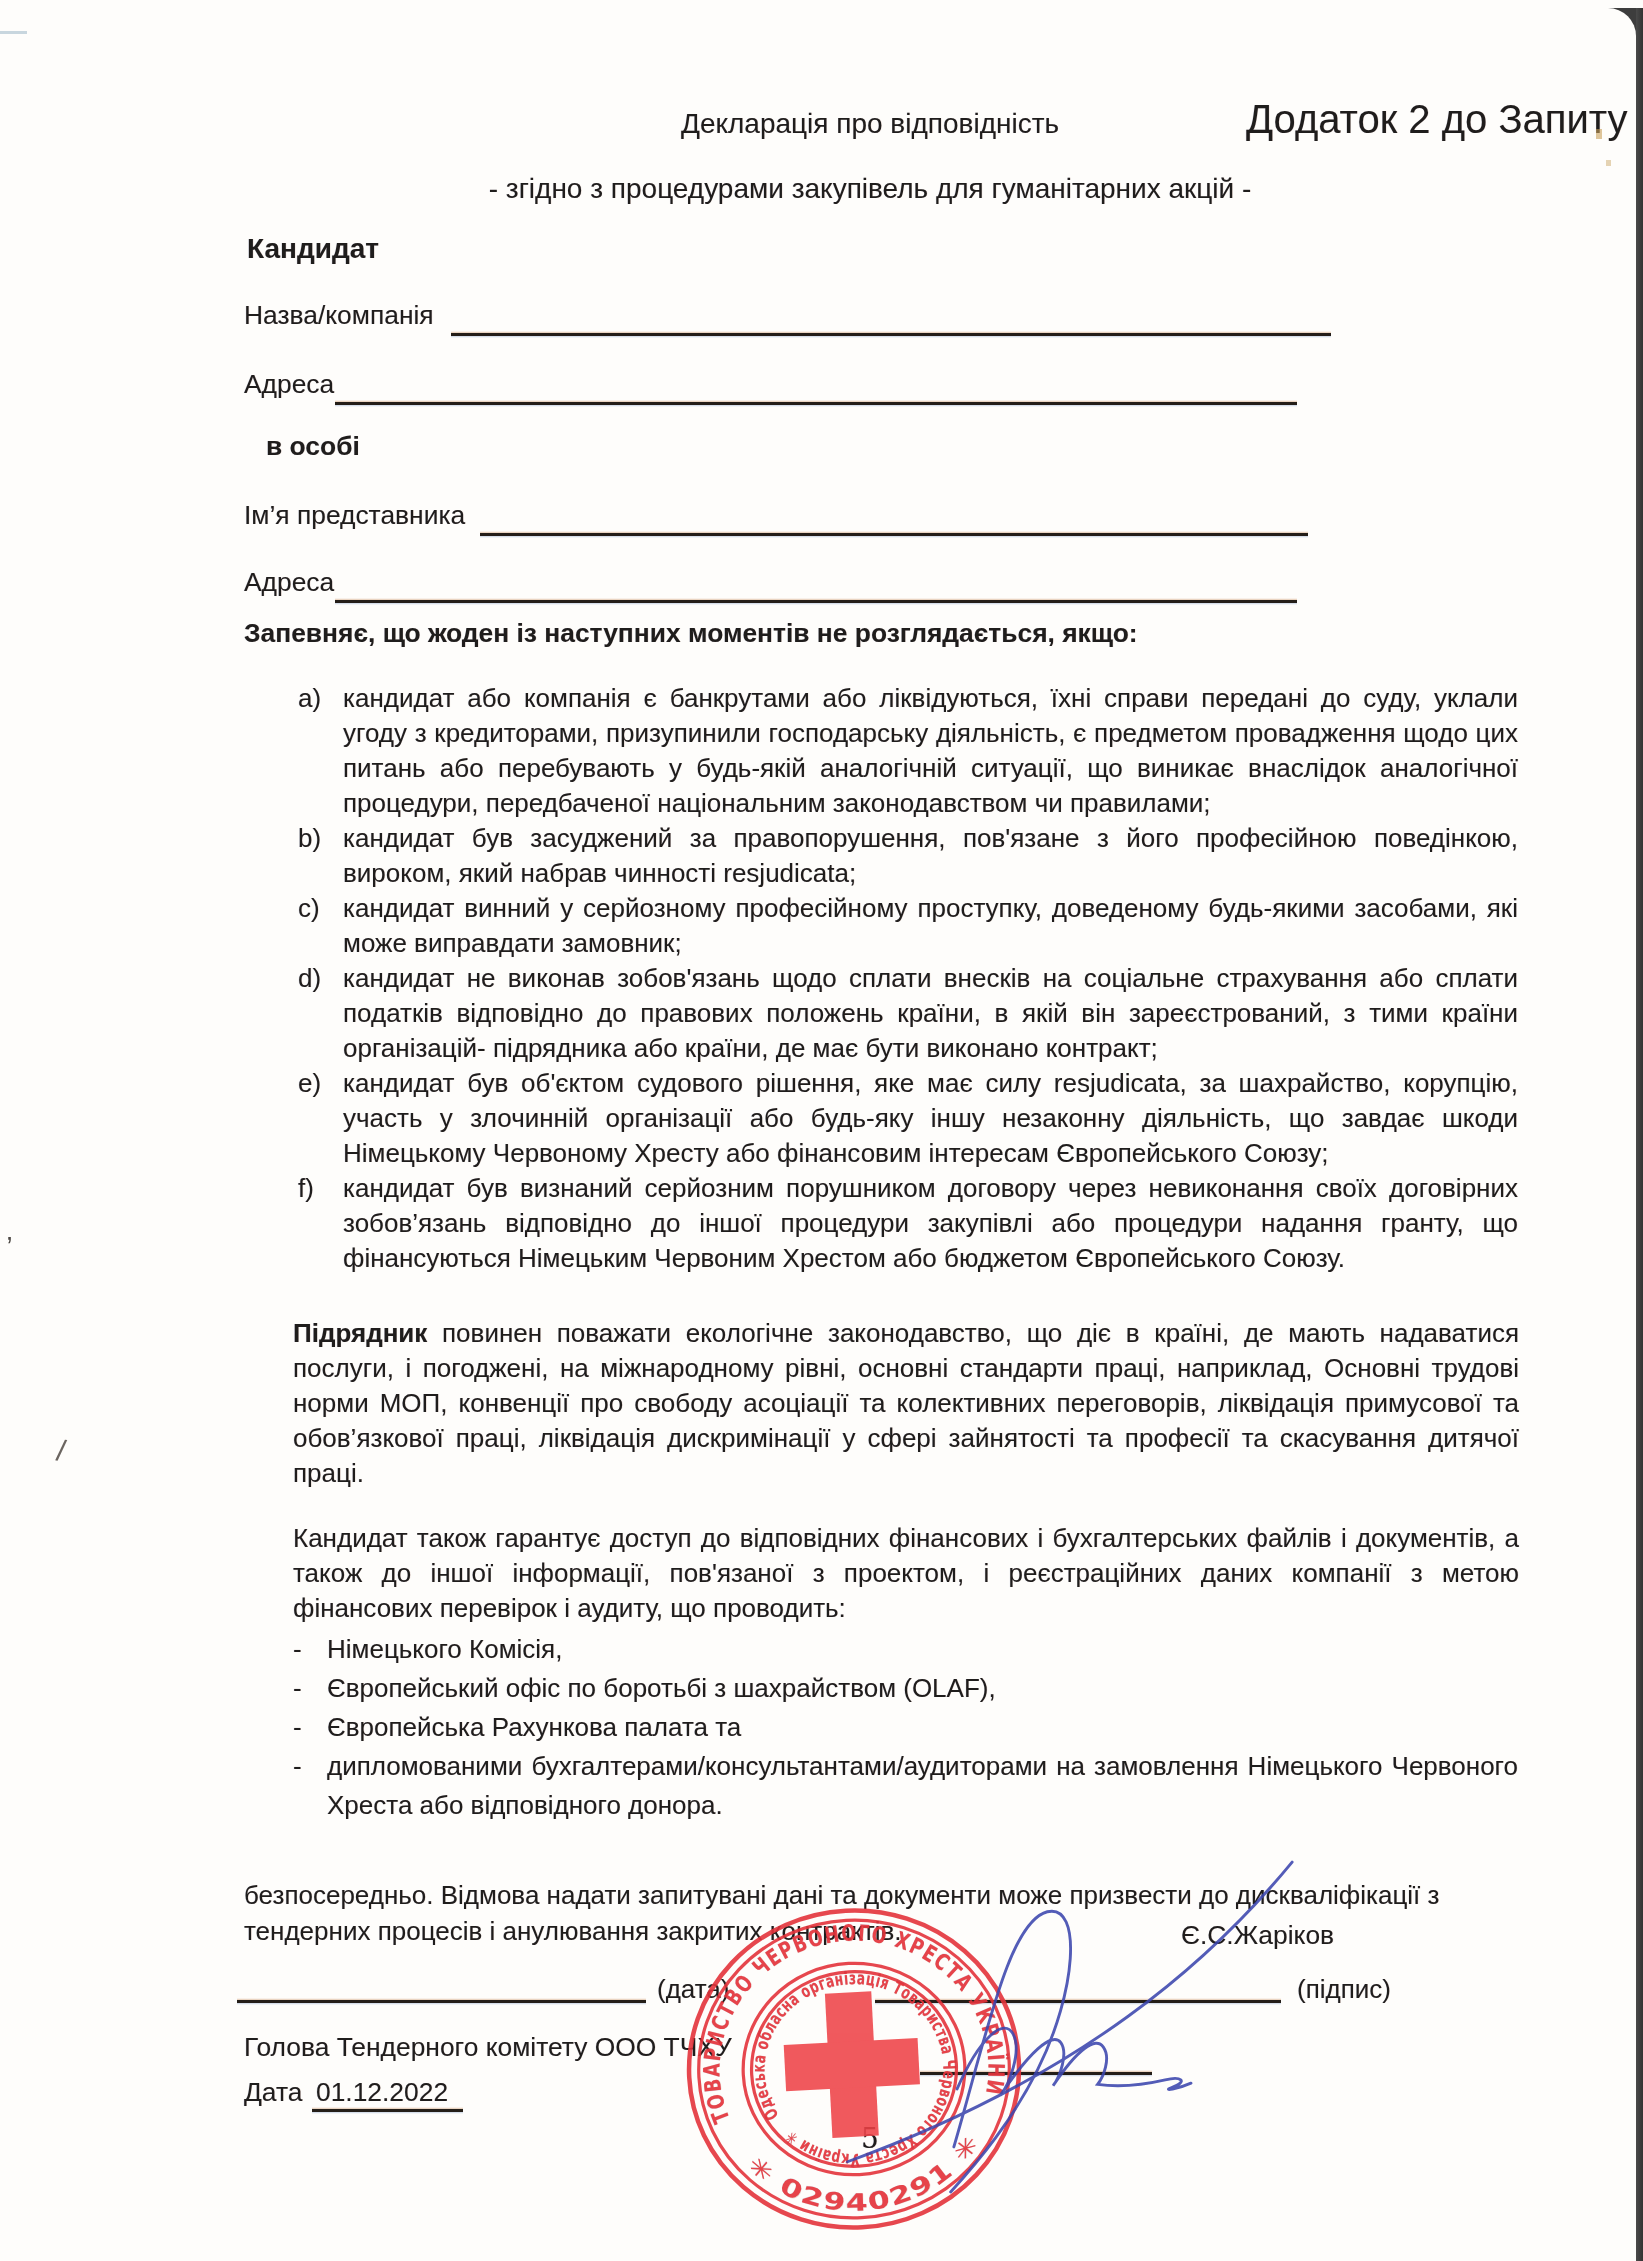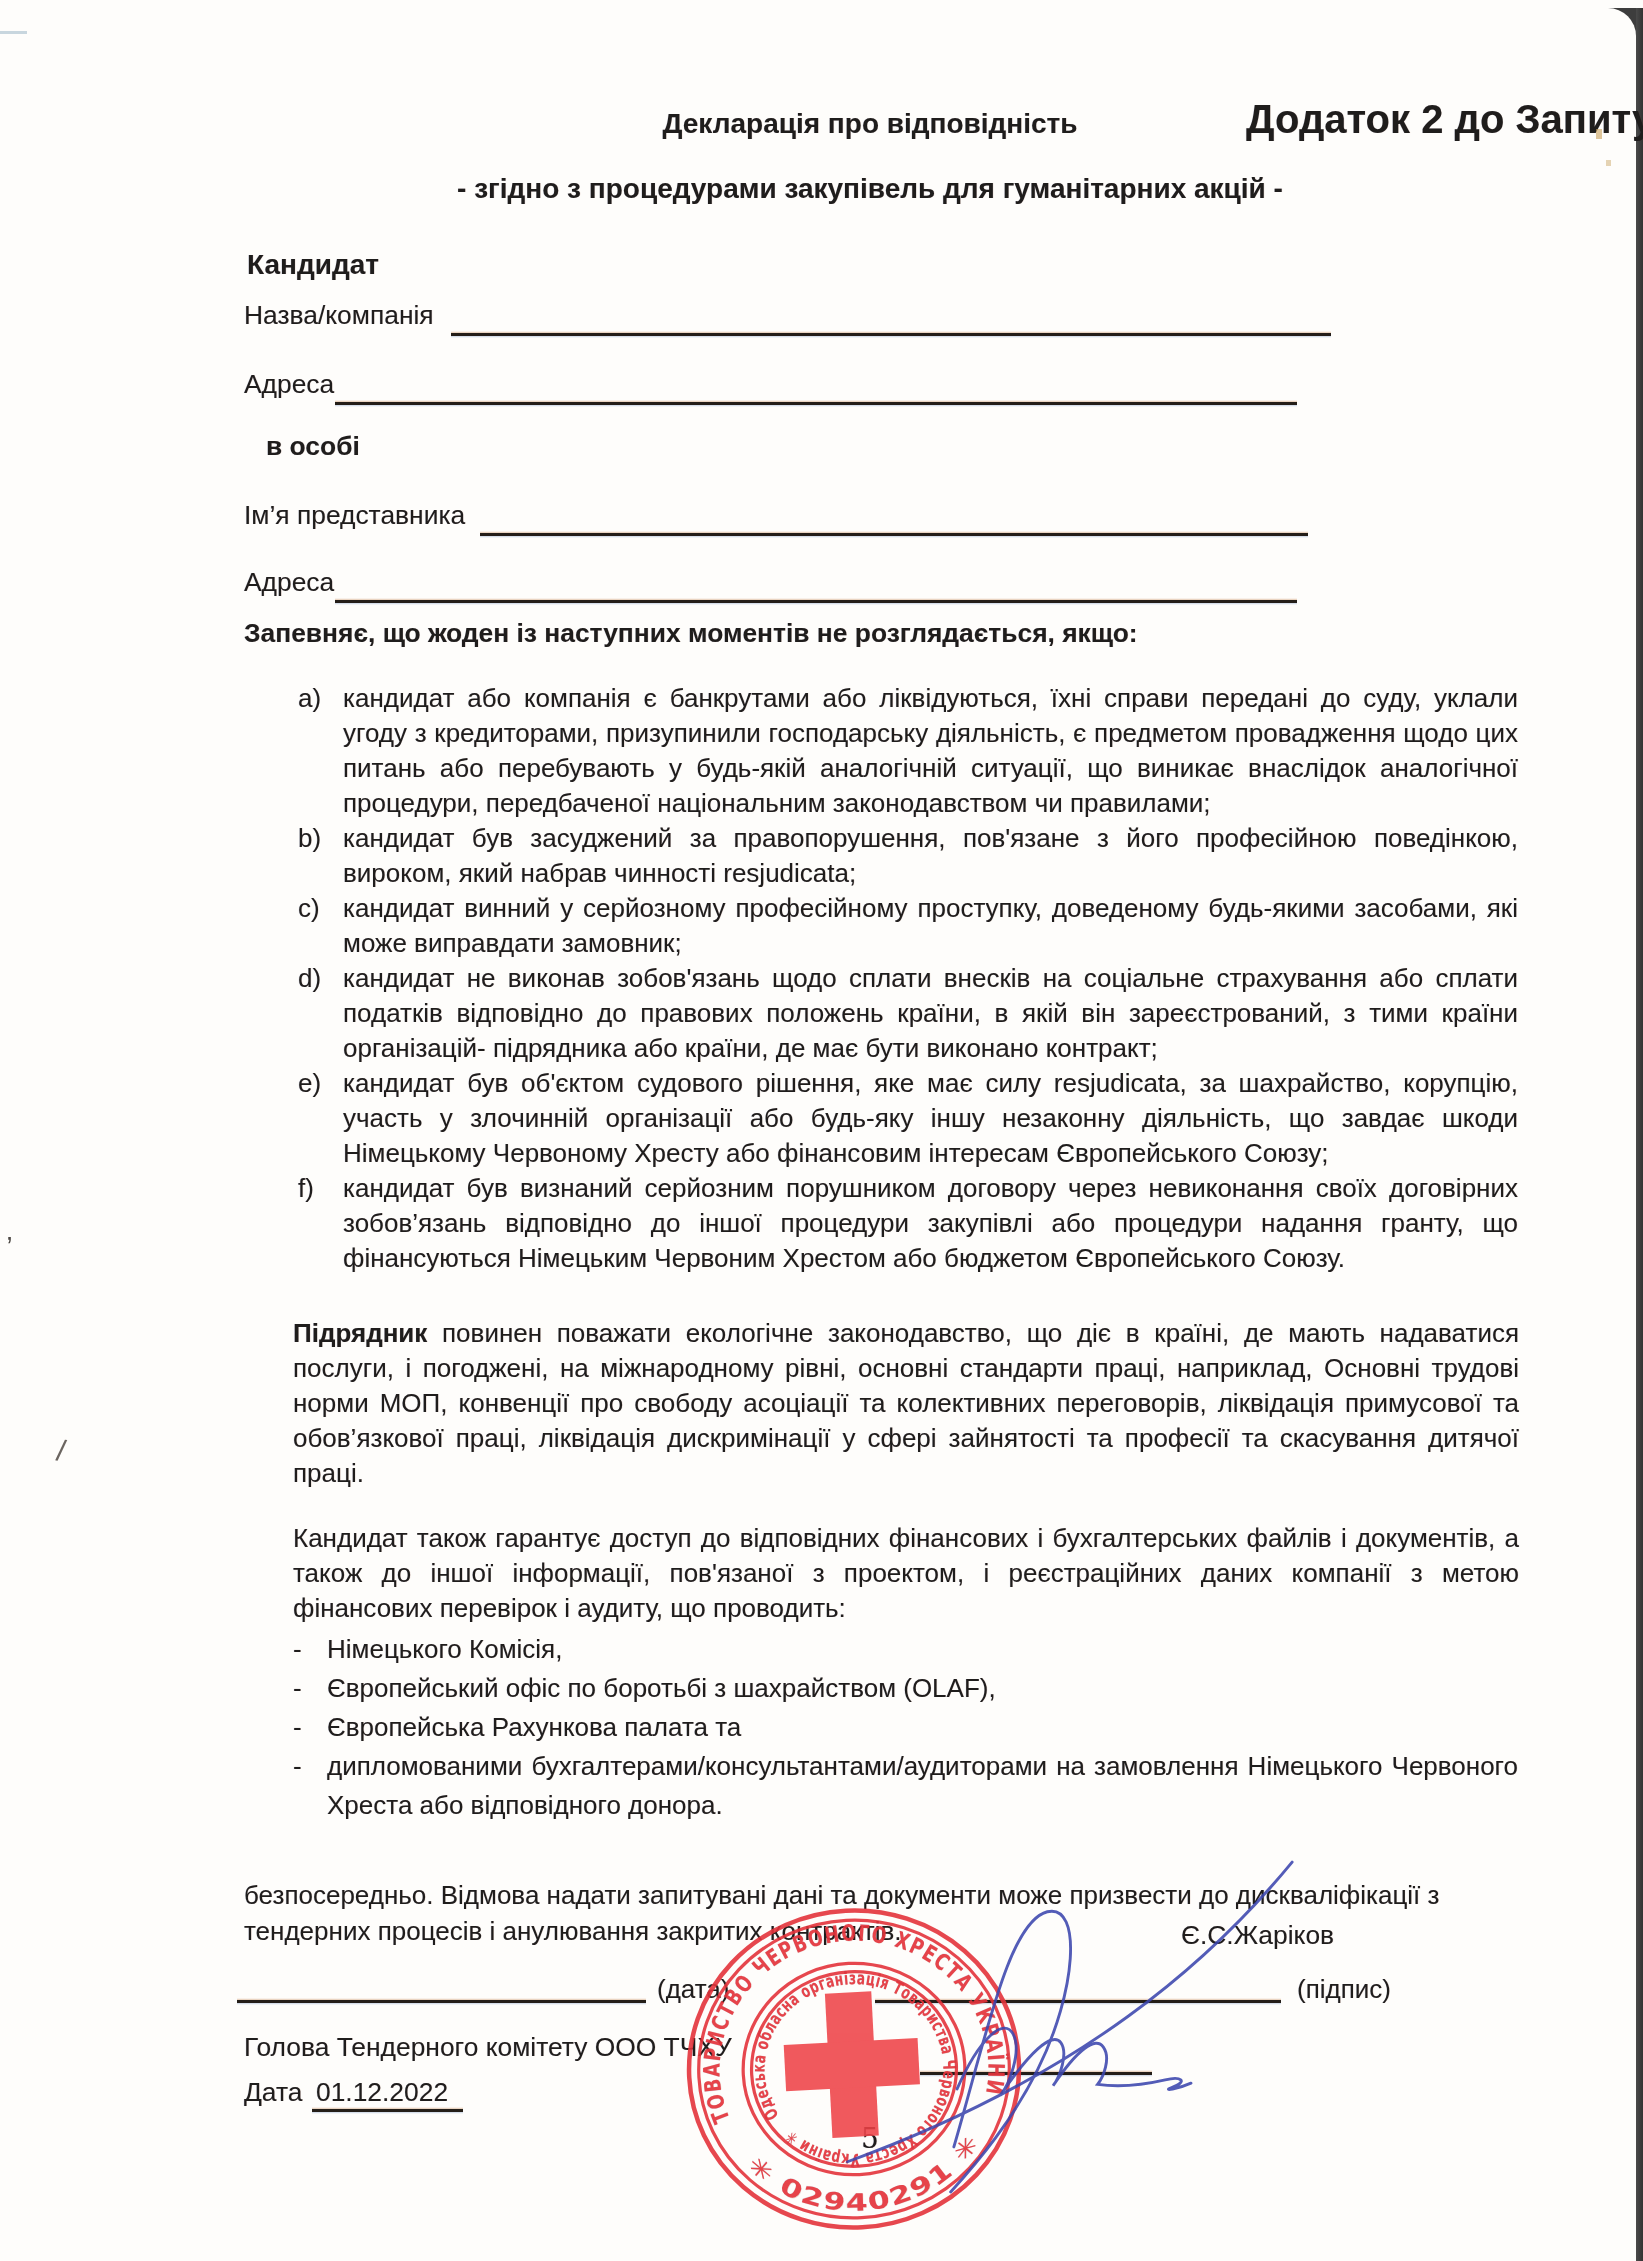--- a/index.html
+++ b/index.html
@@ -3,21 +3,21 @@
 <meta charset="utf-8">
 <style>
   html,body{margin:0;padding:0;background:#e8e8e8;}
   .page{
     position:relative;width:1644px;height:2261px;background:#fefdfb;overflow:hidden;
     font-family:"Liberation Sans","DejaVu Sans",sans-serif;color:#1f1d1c;
     text-shadow:0.4px 0.4px 0 rgba(140,60,40,.18),-0.4px -0.4px 0 rgba(40,60,140,.15);
   }
   .t{position:absolute;white-space:nowrap;}
   .b{font-weight:700;}
-  .hdr{font-size:28px;font-weight:700;}
+  .hdr{font-size:28px;font-weight:400;}
   .center-wrap{position:absolute;left:177px;width:1386px;text-align:center;}
   .lbl{font-size:26.4px;}
   .rule{position:absolute;height:2.6px;background:#241e18;
         box-shadow:0 -1.3px 0 rgba(190,120,60,.30),0 1.3px 0 rgba(70,110,170,.22);}
   .rule.thick{height:3.2px;}
   .body-text{font-size:26px;line-height:35px;}
   .clauses{position:absolute;left:298px;top:681px;width:1220px;}
   .clause{display:flex;}
   .clause-letter{flex:0 0 45px;}
   .clause-text{flex:1;text-align:justify;}
@@ -49,21 +49,21 @@
   <div class="edge-band"></div>
 
   <div class="t hdr" style="left:1246px;top:97px;font-size:40px;">Додаток 2 до Запиту</div>
   <div class="center-wrap" style="top:108px;">
     <span class="hdr">Декларація про відповідність</span>
   </div>
   <div class="center-wrap" style="top:173px;">
     <span class="hdr">- згідно з процедурами закупівель для гуманітарних акцій -</span>
   </div>
 
-  <div class="t lbl b" style="left:247px;top:233px;font-size:28px;margin-top:16px;">Кандидат</div>
+  <div class="t lbl b" style="left:247px;top:233px;font-size:28px;">Кандидат</div>
 
   <div class="t lbl" style="left:244px;top:300px;">Назва/компанія</div>
   <div class="rule" style="left:451px;top:333px;width:880px;"></div>
 
   <div class="t lbl" style="left:244px;top:369px;">Адреса</div>
   <div class="rule" style="left:335px;top:402px;width:962px;"></div>
 
   <div class="t lbl b" style="left:244px;top:431px;margin-left:22px;">в особі</div>
 
   <div class="t lbl" style="left:244px;top:500px;">Ім’я представника</div>

